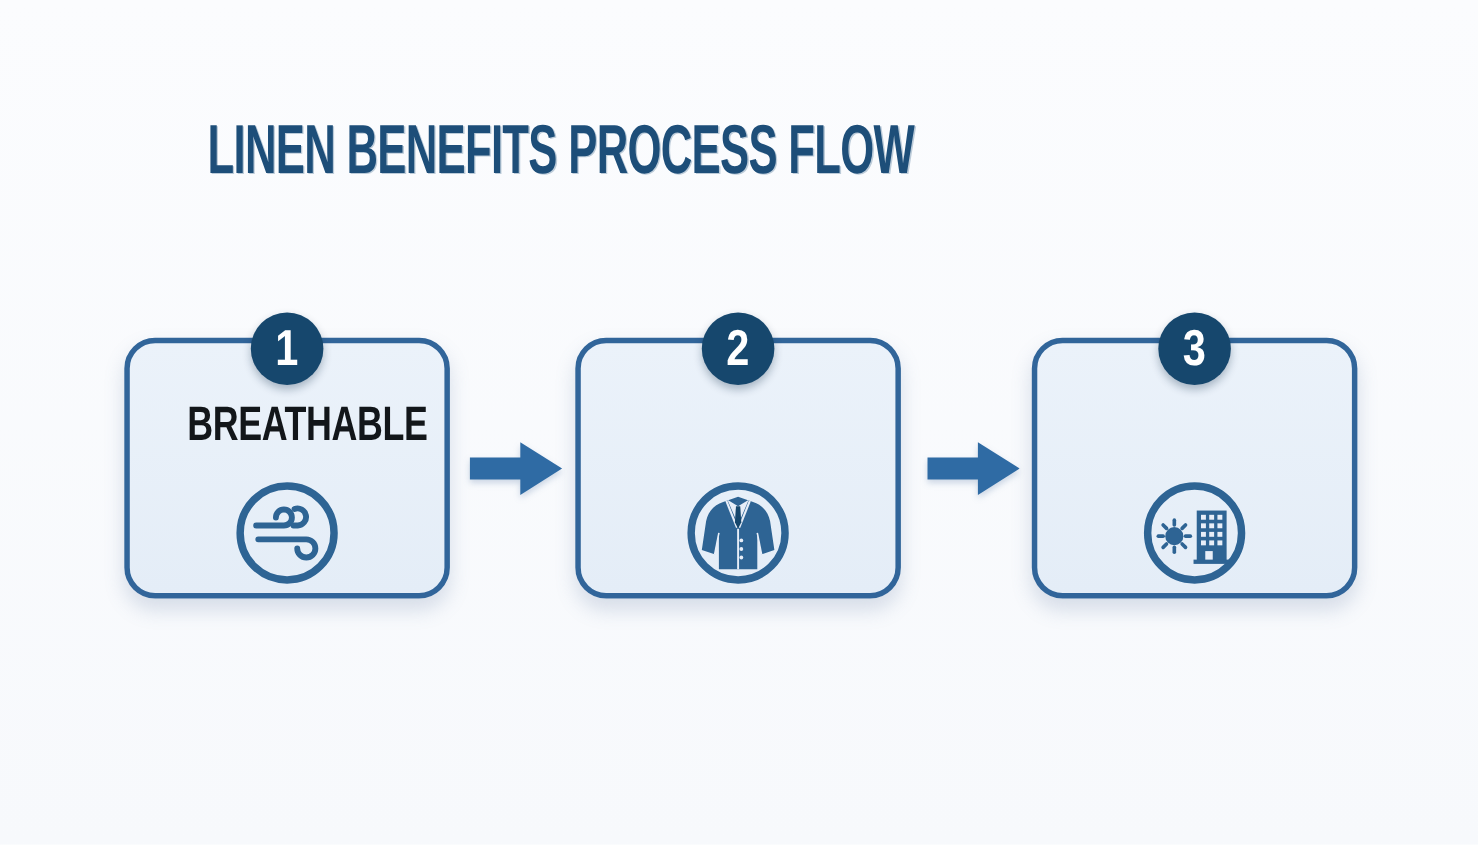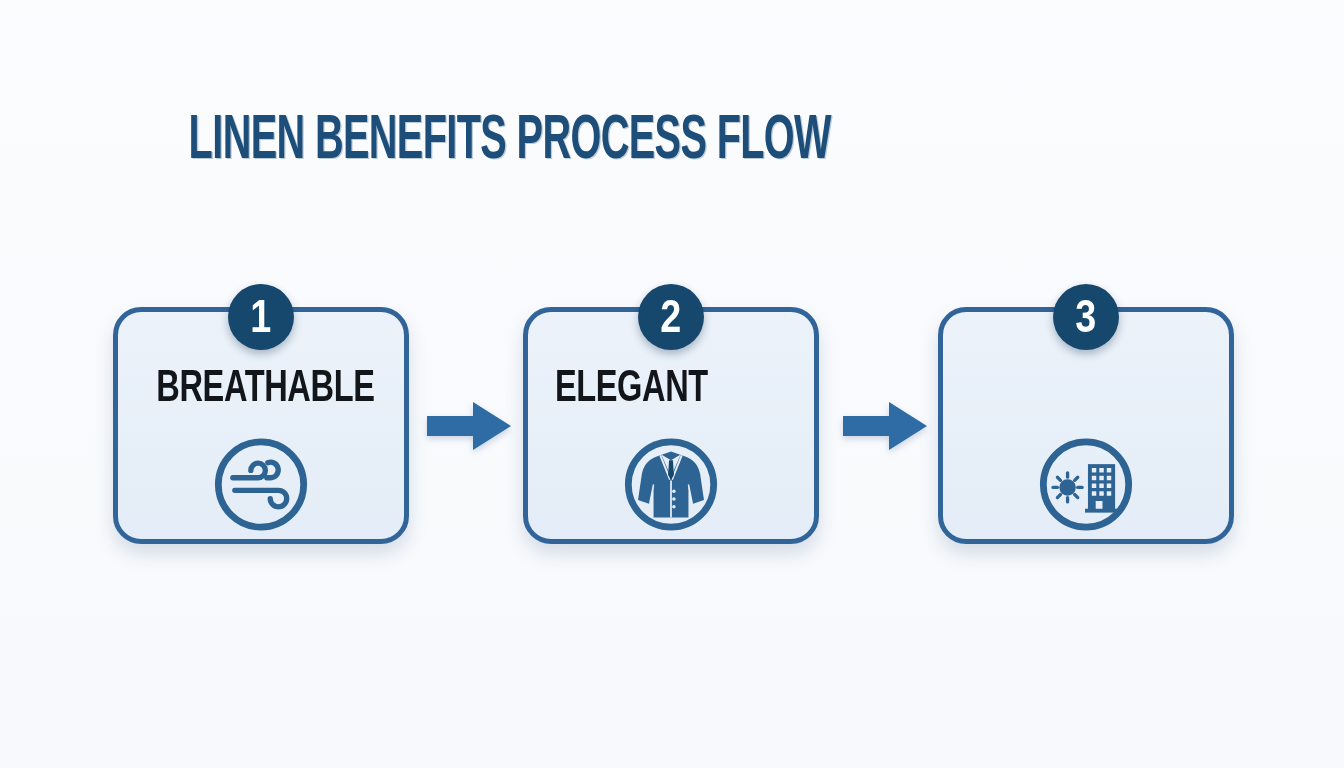--- a/index.html
+++ b/index.html
@@ -58,22 +58,22 @@
     display: inline-block;
     color: #ffffff;
     font-size: 46px;
     font-weight: 700;
     line-height: 1;
     transform: scaleX(0.82);
     padding-bottom: 3px;
   }
   .step-label {
     position: absolute;
-    top: 52px; left: 0; width: 100%;
-    text-align: left;
+    top: 52px; left: 14px; width: 100%;
+    text-align: center;
     white-space: nowrap;
   }
   .step-label .condensed {
     display: inline-block;
     font-size: 44px;
     font-weight: 700;
     color: #12161a;
     letter-spacing: -0.5px;
     transform: scaleX(0.74);
     transform-origin: center center;
@@ -127,23 +127,20 @@
 
   <div class="arrow arrow-1">
     <svg viewBox="0 0 84 52" aria-hidden="true">
       <polygon points="0,16 46,16 46,2 84,26 46,50 46,36 0,36" fill="#2f6ba4"></polygon>
     </svg>
   </div>
 
   <div class="step step-2">
     <div class="badge">
       <span class="num">2</span>
-    </div>
-    <div class="step-label">
-      <span class="condensed">ELEGANT</span>
     </div>
     <div class="icon-wrap">
       <svg viewBox="0 0 100 100" aria-hidden="true">
         <circle cx="50" cy="50" r="44" fill="none" stroke="#2e6494" stroke-width="7"></circle>
 
         <path d="M50 16 L64 21 C73 24 78 30 80 39 L84 66 L72 70 L68 50 L68 84 L32 84 L32 50 L28 70 L16 66 L20 39 C22 30 27 24 36 21 Z" fill="#2e6494"></path>
 
         <path d="M40 19 L50 42 L60 19 L50 25 Z" fill="#e7eef8"></path>
 
         <path d="M39 20 L49 45" stroke="#e7eef8" stroke-width="2" fill="none"></path>

